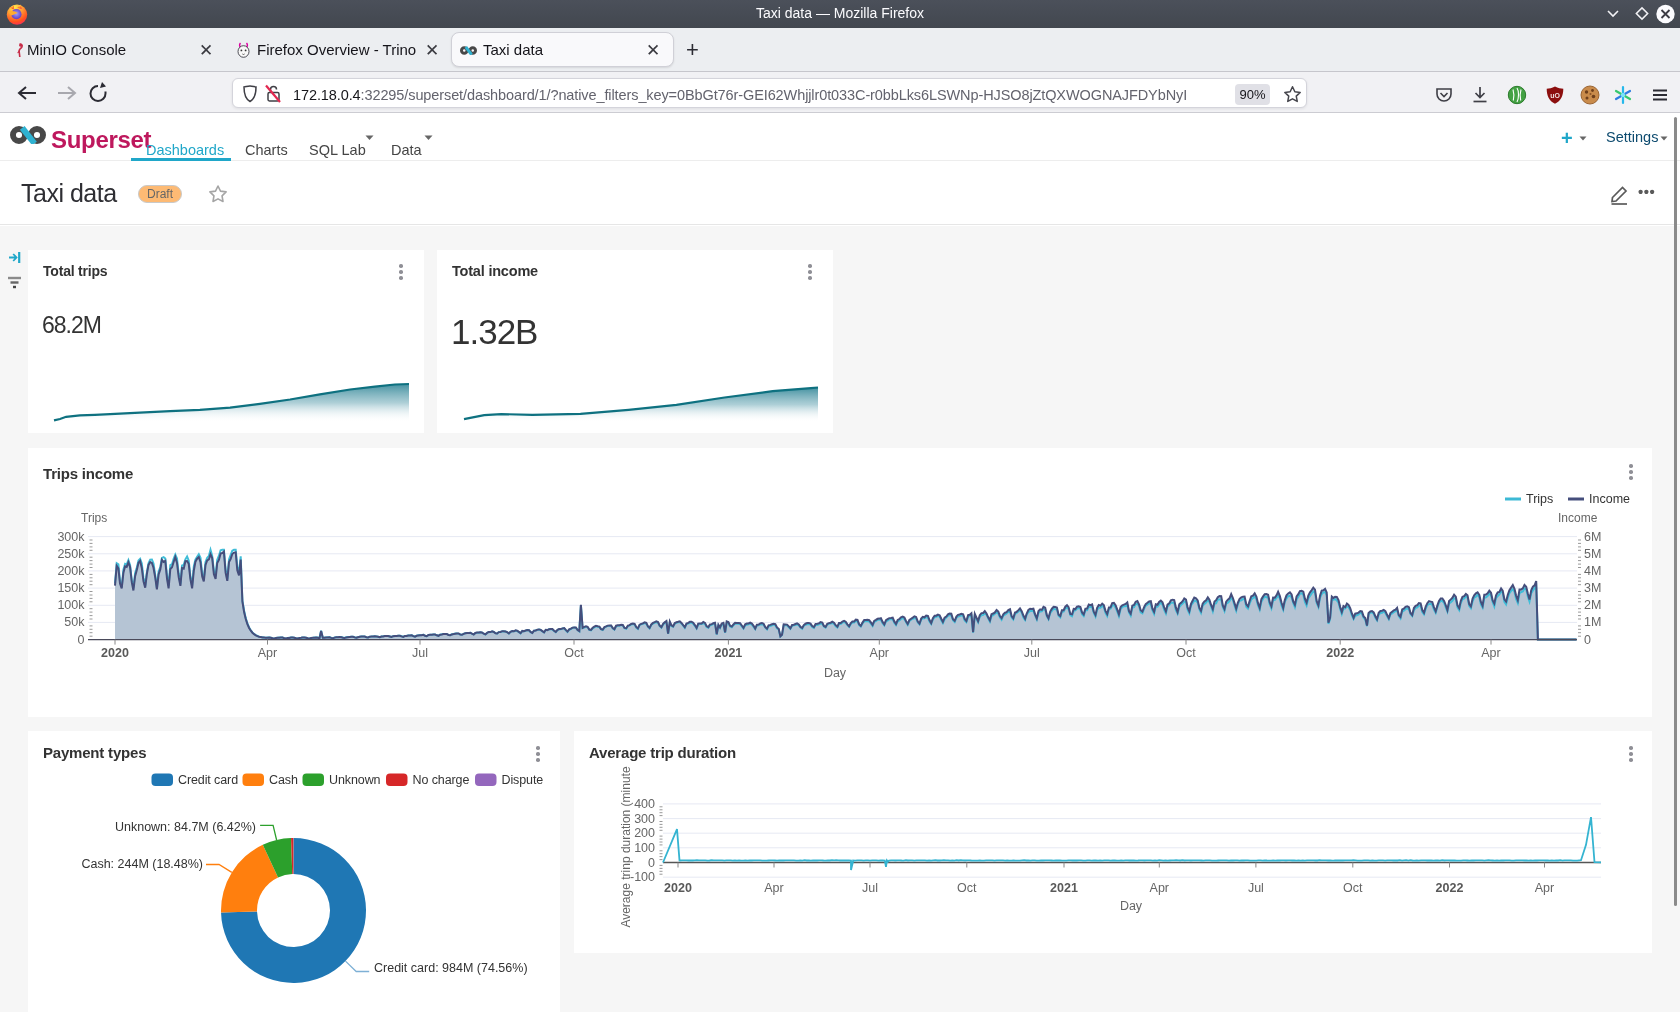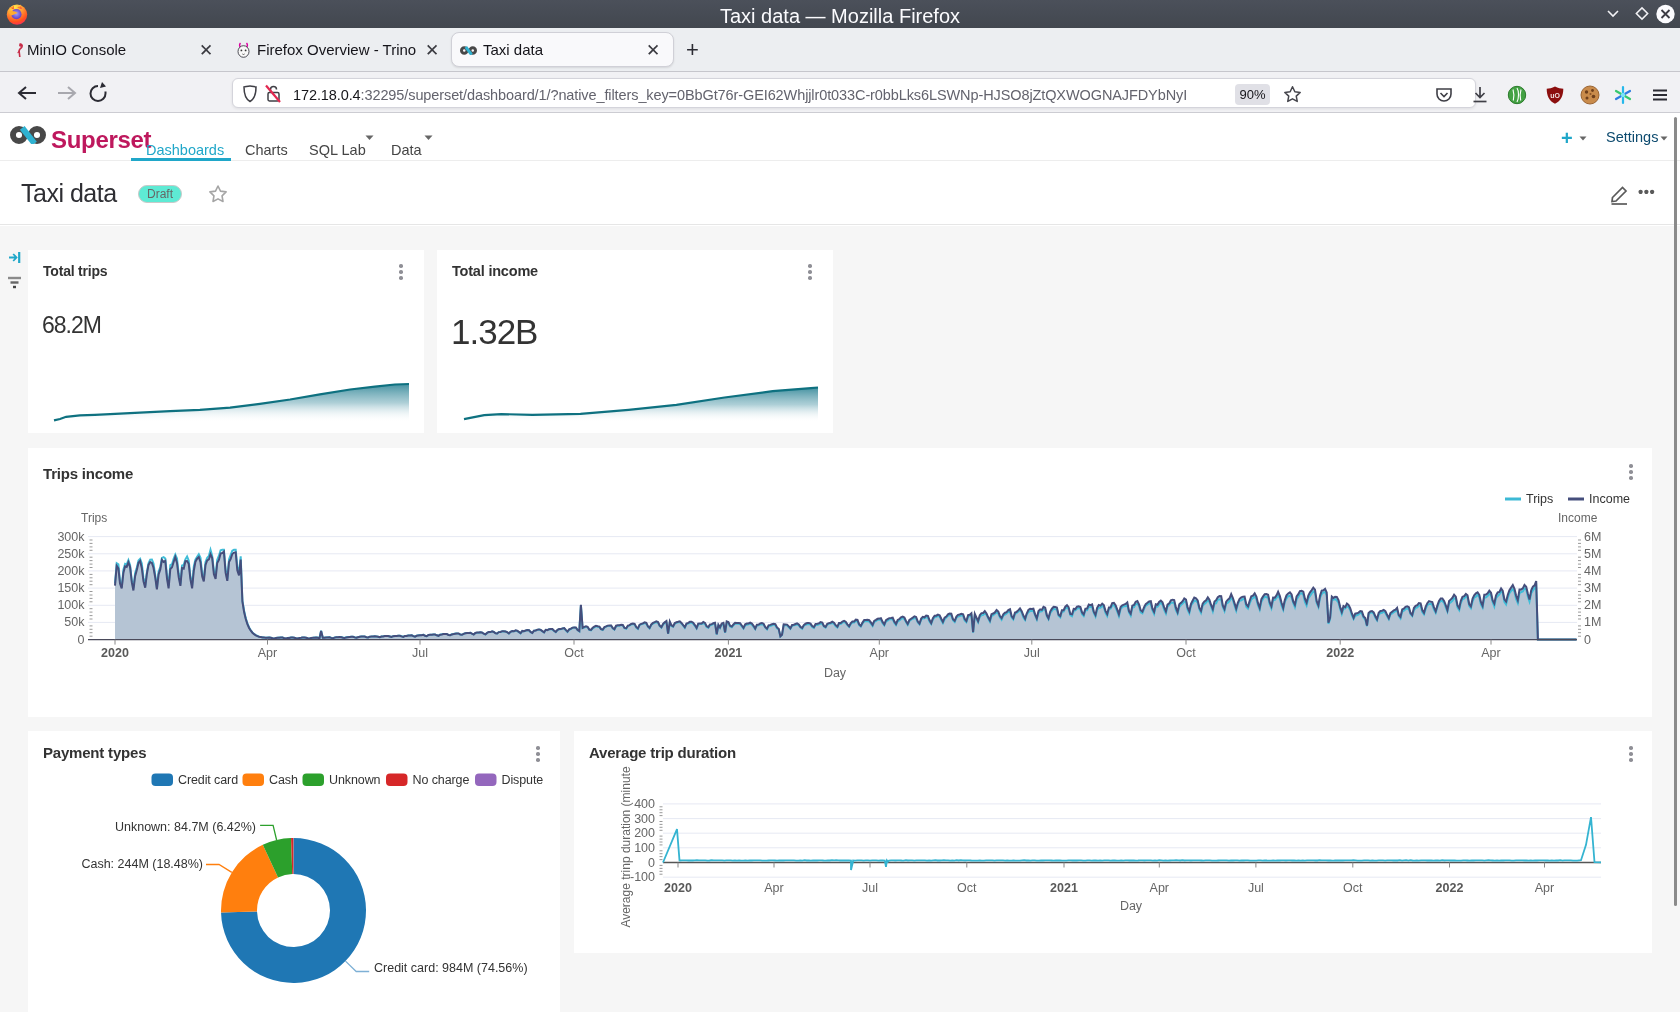--- a/index.html
+++ b/index.html
@@ -1,27 +1,27 @@
 <!DOCTYPE html>
 <html><head><meta charset="utf-8"><style>
 *{margin:0;padding:0;box-sizing:border-box;}
 html,body{width:1680px;height:1012px;overflow:hidden;font-family:"Liberation Sans",sans-serif;}
 .abs{position:absolute;}
 #titlebar{position:absolute;left:0;top:0;width:1680px;height:28px;
   background:linear-gradient(#4b505a,#42474f);}
-#titlebar .t{position:absolute;width:100%;text-align:center;top:5px;font-size:20px;color:#fbfbfe;}
+#titlebar .t{position:absolute;width:100%;text-align:center;top:5px;font-size:14px;color:#fbfbfe;}
 #tabstrip{position:absolute;left:0;top:28px;width:1680px;height:44px;background:#eceef1;
   border-bottom:1px solid #c6c6cc;}
 .tab{position:absolute;font-size:15px;color:#15141a;}
 #activetab{position:absolute;left:451px;top:32px;width:223px;height:35px;background:#f9f9fb;
   border:1px solid #d0d0d7;border-radius:8px;box-shadow:0 1px 2px rgba(0,0,0,.1);}
 .tclose{color:#3a3a40;font-size:17px;font-weight:400;}
 #toolbar{position:absolute;left:0;top:72px;width:1680px;height:41px;background:#f1f1f4;
   border-bottom:1px solid #ccccd2;}
-#urlbar{position:absolute;left:232px;top:6px;width:1244px;height:30px;background:#fff;
+#urlbar{position:absolute;left:232px;top:6px;width:1075px;height:30px;background:#fff;
   border:1px solid #d4d4db;border-radius:6px;box-shadow:0 1px 3px rgba(0,0,0,.08);}
 #zoompill{position:absolute;left:1002px;top:4.5px;width:35px;height:21px;background:#e0e0e6;
   border-radius:4px;font-size:13px;color:#15141a;text-align:center;line-height:21px;}
 #ssnav{position:absolute;left:0;top:114px;width:1680px;height:47px;background:#fff;
   border-bottom:1px solid #ededed;}
 .navitem{position:absolute;top:130px;font-size:14.5px;color:#454545;margin-top:12px;}
 #pagehead{position:absolute;left:0;top:162px;width:1680px;height:63px;background:#fff;
   border-bottom:1px solid #e6e6e6;}
 #content{position:absolute;left:0;top:226px;width:1680px;height:786px;background:#f6f6f6;}
 .card{position:absolute;background:#fff;}
@@ -163,21 +163,21 @@
 <div class="abs" style="left:1561px;top:127px;font-size:20px;font-weight:bold;color:#20a7c9;">+</div>
 <svg class="abs" style="left:1579px;top:136px" width="8" height="5">
     <path d="M0.5 0.5 h7 l-3.5 4 Z" fill="#666"></path>
   </svg>
 <div class="abs" style="left:1606px;top:129px;font-size:14.5px;color:#0c4a6e;">Settings</div>
 <svg class="abs" style="left:1660px;top:136px" width="8" height="5">
     <path d="M0.5 0.5 h7 l-3.5 4 Z" fill="#666"></path>
   </svg>
 <div id="pagehead"></div>
 <div class="abs" style="left:21px;top:179px;font-size:25px;letter-spacing:-0.5px;font-weight:500;color:#2e2e33;">Taxi data</div>
-<div class="abs" style="left:138px;top:185px;width:44px;height:18px;border:1px solid #c9c9c9;border-radius:9px;background:#5eead4;font-size:12px;color:#666;text-align:center;line-height:16px;">Draft</div>
+<div class="abs" style="left:138px;top:185px;width:44px;height:18px;border:1px solid #c9c9c9;border-radius:9px;background:#fdba74;font-size:12px;color:#666;text-align:center;line-height:16px;">Draft</div>
 <svg class="abs" style="left:208px;top:184px" width="20" height="20" viewBox="0 0 20 20">
 <path d="M10 2 l2.5 5.1 5.6 0.8 -4.05 4 0.95 5.6 -5 -2.65 -5 2.65 0.95 -5.6 -4.05 -4 5.6 -0.8 Z" fill="none" stroke="#a5a5a5" stroke-width="1.6" stroke-linejoin="round"></path>
   </svg>
 <svg class="abs" style="left:1608px;top:183px" width="22" height="22" viewBox="0 0 22 22">
 <path d="M4.5 14.5 L14.5 4.5 L18 8 L8 18 L4 18.5 Z" fill="none" stroke="#5a5a5a" stroke-width="1.7"></path>
 <path d="M3.5 21 h15.5" stroke="#5a5a5a" stroke-width="1.7"></path>
 </svg>
 <div class="abs" style="left:1638px;top:183px;font-size:15px;letter-spacing:0.5px;color:#5a5a5a;font-weight:bold;">•••</div>
 <div id="content"></div>
 <svg class="abs" style="left:8px;top:251px" width="13" height="13" viewBox="0 0 13 13">

